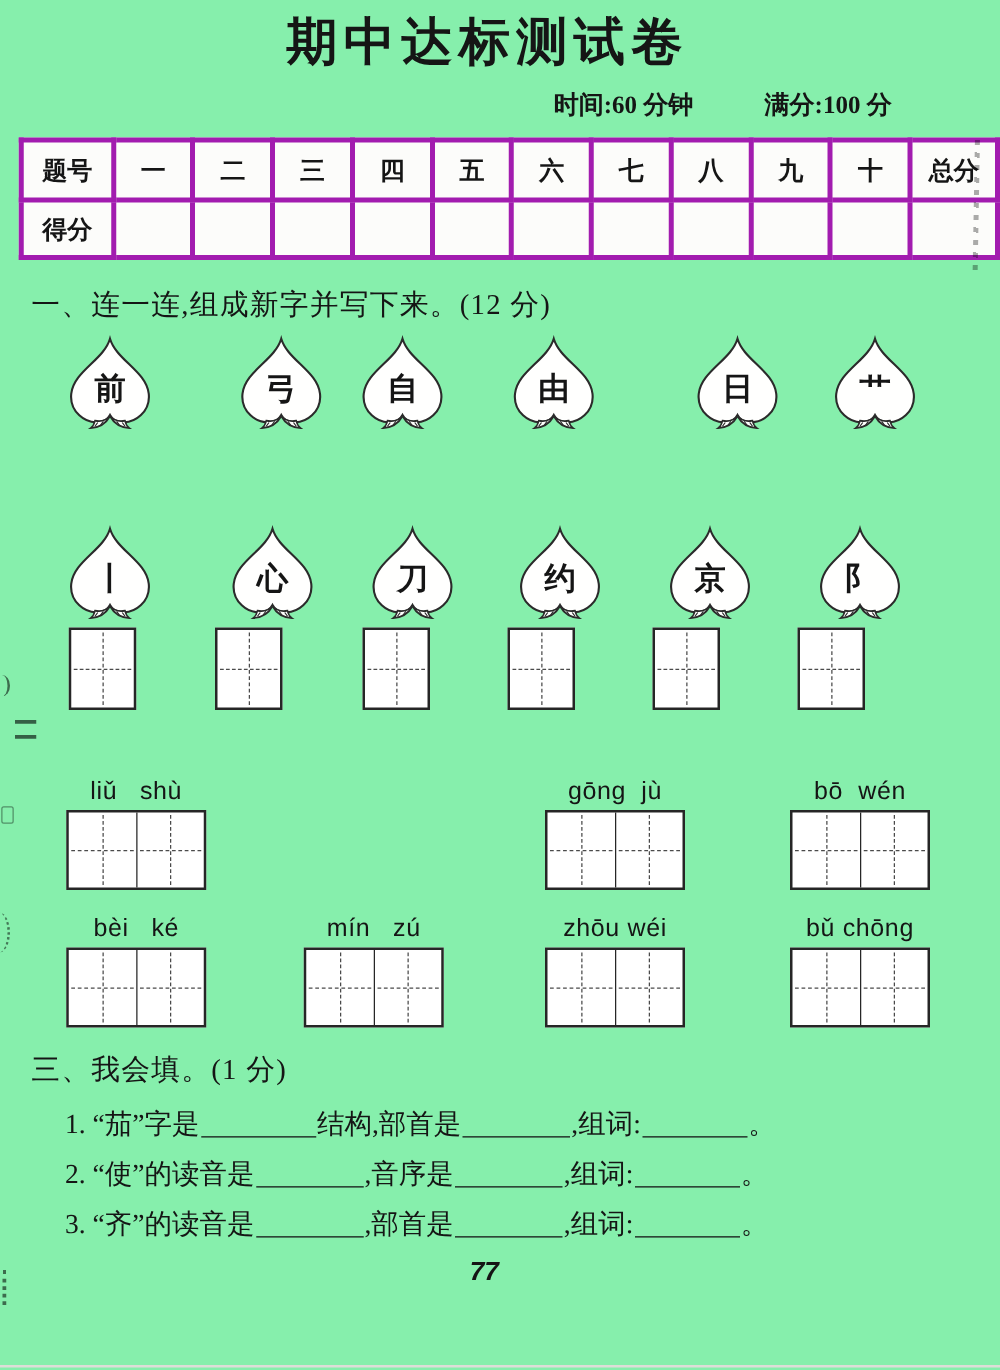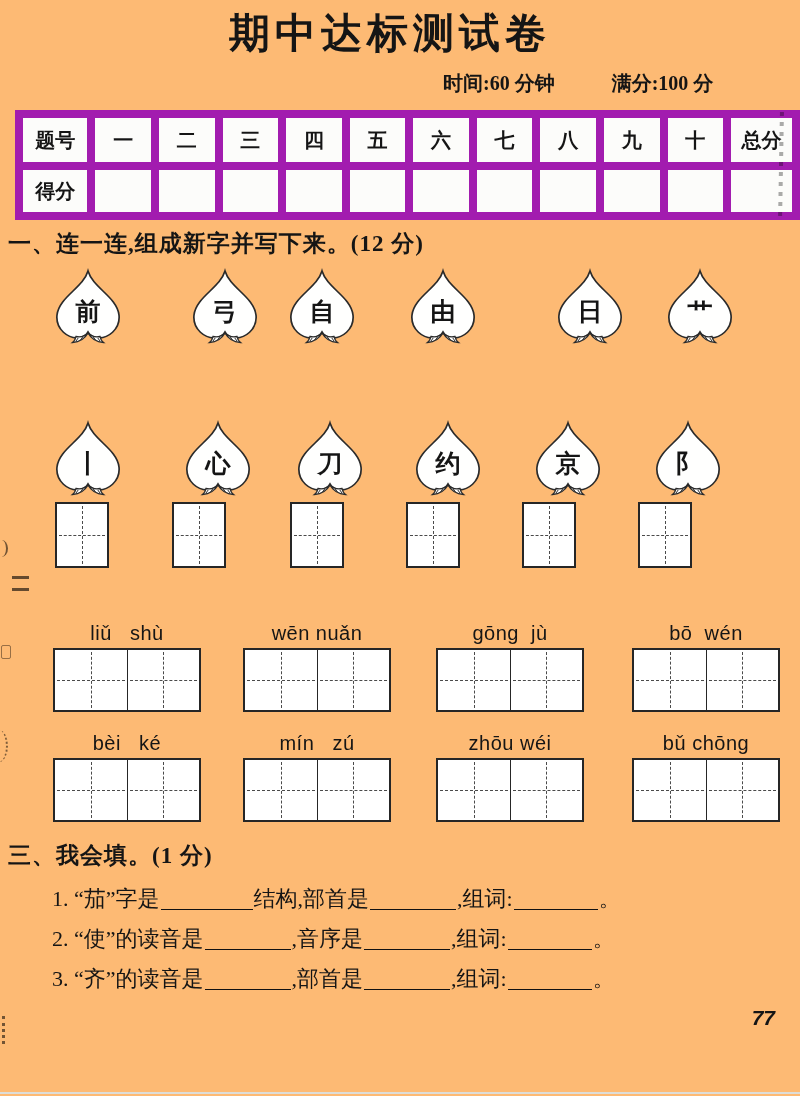--- a/index.html
+++ b/index.html
@@ -1,74 +1,74 @@
 <!DOCTYPE html>
 <html><head>
 <meta charset="utf-8">
 <style>
   html,body{margin:0;padding:0;background:#e8e8e6;}
   .sheet{
     position:relative;width:800px;height:1096px;margin:0 auto;
-    background:#fdba74;color:#151515;overflow:hidden;
+    background:#86efac;color:#151515;overflow:hidden;
     font-family:"Liberation Serif",serif;
   }
   
   .title{
     position:absolute;top:6px;left:0;width:780px;text-align:center;
     font-size:41px;font-weight:900;letter-spacing:5px;
   }
   .info-line{position:absolute;top:70px;left:443px;font-size:20px;font-weight:700;}
   .info-line span{margin-right:52px;}
   
   table.score{
     position:absolute;left:15px;top:110px;border-collapse:collapse;background:#fcfcfa;
   }
   table.score td{
-    border:8px solid #a21caf;text-align:center;vertical-align:middle;
+    border:4px solid #a21caf;text-align:center;vertical-align:middle;
     font-size:20px;font-weight:700;padding:0;
   }
   td.c-lbl{width:70px;font-size:19px;}
   td.c-num{width:60px;}
   td.c-tot{width:66px;font-size:19px;}
   tr.r-head td{height:44px;}
   tr.r-score td{height:42px;margin-left:20px;}
   
-  .sec-head{position:absolute;left:8px;font-size:23px;font-weight:700;letter-spacing:1px;}
+  .sec-head{position:absolute;left:25px;font-size:23px;font-weight:400;letter-spacing:1px;}
   #sec1h{top:228px;} #sec2h{top:574px;} #sec3h{top:840px;}
   
   .peach{position:absolute;width:84px;height:80px;}
   .peach svg{position:absolute;left:0;top:0;}
   .pb{fill:#fffffe;stroke:#2b2b2b;stroke-width:1.7;}
   .pl{fill:#fffffe;stroke:#2b2b2b;stroke-width:1.3;}
   .pt{fill:none;stroke:#2b2b2b;stroke-width:1;}
   .pch{
     position:absolute;left:0;top:30px;width:84px;text-align:center;
     font-size:25px;font-weight:600;line-height:28px;
   }
   
   .wbox{position:absolute;width:50px;height:62px;border:2px solid #262626;background:#fff;}
   .vline{position:absolute;left:50%;top:2px;bottom:2px;border-left:1.5px dashed #4a4a4a;}
   .hline{position:absolute;top:50%;left:2px;right:2px;border-top:1.5px dashed #4a4a4a;}
   
-  .pgroup{position:absolute;width:148px;text-align:center;}
+  .pgroup{position:absolute;width:112px;text-align:center;}
   .pinyin{
     font-family:"Liberation Sans",sans-serif;font-size:20px;font-weight:500;
     white-space:pre;display:block;margin-bottom:3px;letter-spacing:.5px;
   }
   .grid2{display:flex;border:2px solid #262626;height:60px;background:#fff;}
   .cell{position:relative;flex:1;}
   .cell + .cell{border-left:1.6px solid #262626;}
   
   .questions{position:absolute;left:52px;top:879px;width:720px;font-size:22px;}
   .qline{height:40px;line-height:40px;white-space:nowrap;}
   .blank{display:inline-block;border-bottom:1.6px solid #111;height:1em;vertical-align:-4px;margin:0 1px;}
   .b1{width:92px;} .b2{width:86px;} .b3{width:84px;}
   
   .pageno{
-    position:absolute;top:1006px;left:0;width:775px;text-align:right;
+    position:absolute;top:1006px;left:0;width:775px;text-align:center;
     font-family:"Liberation Sans",sans-serif;font-size:21px;font-weight:700;font-style:italic;
   }
   
   .art{position:absolute;}
   .art-paren1{left:-3px;top:540px;width:9px;height:17px;border-right:2px solid rgba(0,0,0,.55);border-radius:0 12px 12px 0 / 0 16px 16px 0;}
   .art-er{left:12px;top:576px;width:17px;height:9px;border-top:3px solid rgba(0,0,0,.6);border-bottom:3px solid rgba(0,0,0,.6);}
   .art-glyph{left:1px;top:645px;width:8px;height:12px;border:1.5px solid rgba(0,0,0,.4);border-radius:2px;}
   .art-paren2{left:-2px;top:730px;width:8px;height:32px;border-right:2px dotted rgba(0,0,0,.5);border-radius:0 10px 10px 0 / 0 18px 18px 0;}
   .art-dots{left:2px;top:1016px;width:0;height:28px;border-left:3px dotted rgba(0,0,0,.55);}
   .art-smudge{
@@ -265,33 +265,20 @@
       <div class="cell">
           <div class="vline"></div>
           <div class="hline"></div>
         </div>
       <div class="cell">
           <div class="vline"></div>
           <div class="hline"></div>
         </div>
     </div>
   </div>
-  <div class="pgroup" style="left:243px;top:622px">
-    <span class="pinyin">wēn nuǎn</span>
-    <div class="grid2">
-      <div class="cell">
-          <div class="vline"></div>
-          <div class="hline"></div>
-        </div>
-      <div class="cell">
-          <div class="vline"></div>
-          <div class="hline"></div>
-        </div>
-    </div>
-  </div>
   <div class="pgroup" style="left:436px;top:622px">
     <span class="pinyin">gōng  jù</span>
     <div class="grid2">
       <div class="cell">
           <div class="vline"></div>
           <div class="hline"></div>
         </div>
       <div class="cell">
           <div class="vline"></div>
           <div class="hline"></div>

